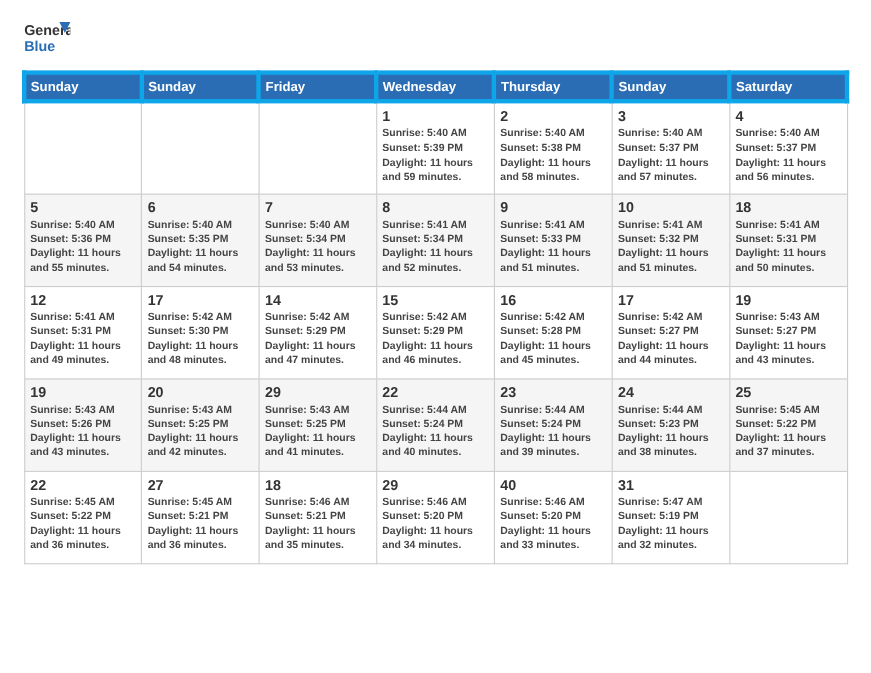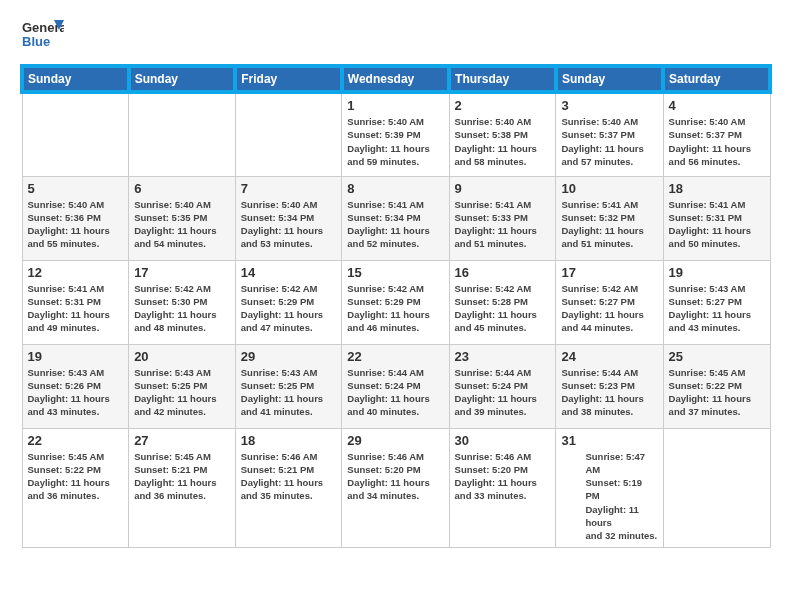--- a/index.html
+++ b/index.html
@@ -316,29 +316,29 @@
 and 35 minutes.</div>
         </td>
         <td>
           <div class="day-number">29</div>
           <div class="day-info" style="white-space: pre-line;">Sunrise: 5:46 AM
 Sunset: 5:20 PM
 Daylight: 11 hours
 and 34 minutes.</div>
         </td>
         <td>
-          <div class="day-number">30</div>
+          <div class="day-number">40</div>
           <div class="day-info" style="white-space: pre-line;">Sunrise: 5:46 AM
 Sunset: 5:20 PM
 Daylight: 11 hours
 and 33 minutes.</div>
         </td>
         <td>
           <div class="day-number">31</div>
-          <div class="day-info" style="white-space: pre-line; margin-left: 24px;">Sunrise: 5:47 AM
+          <div class="day-info" style="white-space: pre-line;">Sunrise: 5:47 AM
 Sunset: 5:19 PM
 Daylight: 11 hours
 and 32 minutes.</div>
         </td>
         <td class="empty-cell"></td>
       </tr>
     </tbody>
 </table>
 
 </body></html>

